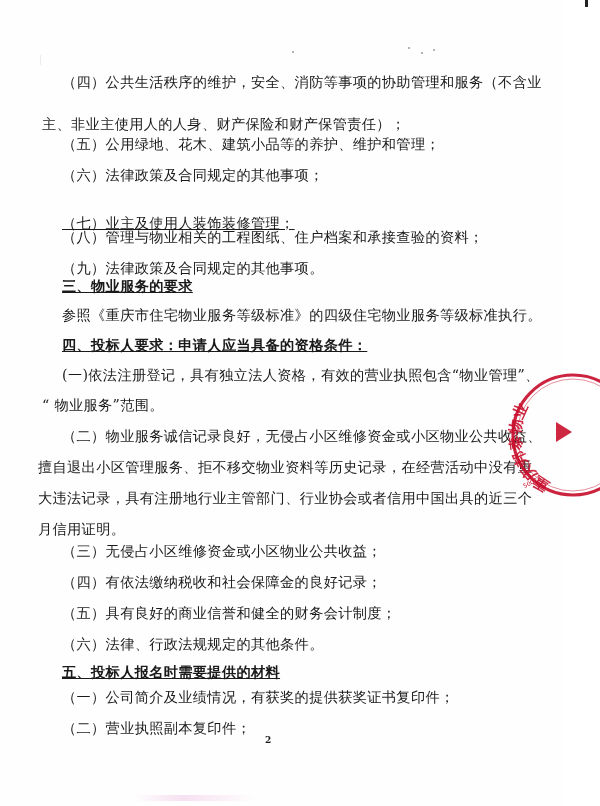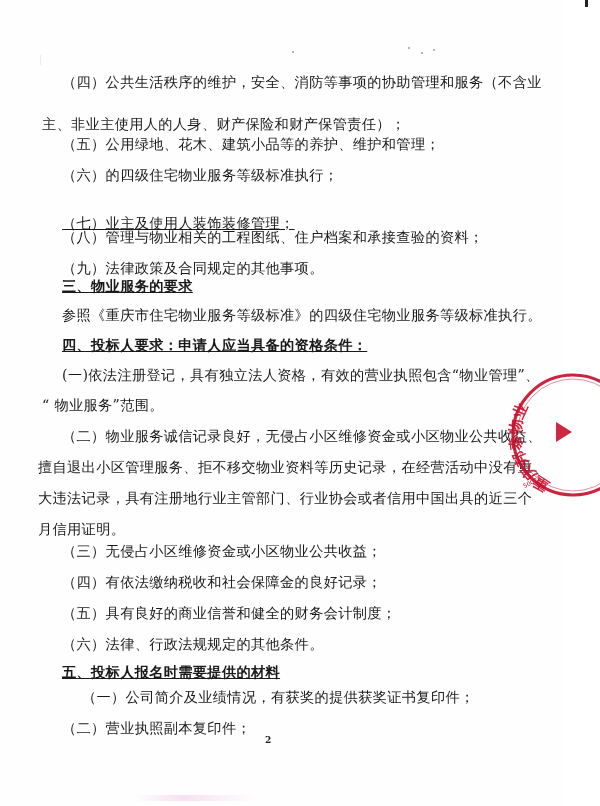--- a/index.html
+++ b/index.html
@@ -83,42 +83,42 @@
   <div class="corner-mark"></div>
   <div class="scan-edge"></div>
   <div class="speck" style="left:292px;top:51px;"></div>
   <div class="speck" style="left:408px;top:47px;"></div>
   <div class="speck" style="left:421px;top:52px;"></div>
   <div class="speck" style="left:433px;top:49px;"></div>
 
   <div class="line" style="left:62px;top:73px;">（四）公共生活秩序的维护，安全、消防等事项的协助管理和服务（不含业</div>
   <div class="line" style="left:42px;top:104px;margin-top:11px;">主、非业主使用人的人身、财产保险和财产保管责任）；</div>
   <div class="line" style="left:62px;top:135px;">（五）公用绿地、花木、建筑小品等的养护、维护和管理；</div>
-  <div class="line" style="left:62px;top:166px;">（六）的四级住宅物业服务等级标准执行；</div>
+  <div class="line" style="left:62px;top:166px;">（六）法律政策及合同规定的其他事项；</div>
   <div class="line" style="left:62px;top:214px;text-decoration:underline;">（七）业主及使用人装饰装修管理；</div>
   <div class="line" style="left:62px;top:228px;">（八）管理与物业相关的工程图纸、住户档案和承接查验的资料；</div>
   <div class="line" style="left:62px;top:259px;">（九）法律政策及合同规定的其他事项。</div>
 
   <div class="line bold" style="left:62px;top:277px;">三、物业服务的要求</div>
   <div class="line" style="left:62px;top:306px;">参照《重庆市住宅物业服务等级标准》的四级住宅物业服务等级标准执行。</div>
 
   <div class="line bold" style="left:62px;top:336px;">四、投标人要求：申请人应当具备的资格条件：</div>
   <div class="line" style="left:62px;top:366px;">(一)依法注册登记，具有独立法人资格，有效的营业执照包含“物业管理”、</div>
   <div class="line" style="left:42px;top:396px;">“ 物业服务”范围。</div>
   <div class="line" style="left:62px;top:427px;">（二）物业服务诚信记录良好，无侵占小区维修资金或小区物业公共收益、</div>
   <div class="line clip-left" style="top:458px;">擅自退出小区管理服务、拒不移交物业资料等历史记录，在经营活动中没有重</div>
   <div class="line clip-left" style="top:489px;">大违法记录，具有注册地行业主管部门、行业协会或者信用中国出具的近三个</div>
   <div class="line clip-left" style="top:520px;">月信用证明。</div>
   <div class="line" style="left:62px;top:542px;">（三）无侵占小区维修资金或小区物业公共收益；</div>
   <div class="line" style="left:62px;top:573px;">（四）有依法缴纳税收和社会保障金的良好记录；</div>
   <div class="line" style="left:62px;top:604px;">（五）具有良好的商业信誉和健全的财务会计制度；</div>
   <div class="line" style="left:62px;top:635px;">（六）法律、行政法规规定的其他条件。</div>
 
   <div class="line bold" style="left:62px;top:663px;text-align:center;">五、投标人报名时需要提供的材料</div>
-  <div class="line" style="left:62px;top:688px;margin-left:20px;">（一）公司简介及业绩情况，有获奖的提供获奖证书复印件；</div>
+  <div class="line" style="left:62px;top:688px;">（一）公司简介及业绩情况，有获奖的提供获奖证书复印件；</div>
   <div class="line" style="left:62px;top:719px;">（二）营业执照副本复印件；</div>
 
   <div class="page-number">2</div>
 
   <svg class="stamp" viewBox="0 0 130 130">
     <defs>
       <path id="sealArc" d="M 65 118 A 53 53 0 1 1 65 12"></path>
     </defs>
     <circle cx="65" cy="65" r="60" fill="none" stroke="#c8102e" stroke-width="3.2" opacity="0.92"></circle>
     <circle cx="65" cy="65" r="56" fill="none" stroke="#c8102e" stroke-width="0.8" opacity="0.6"></circle>

